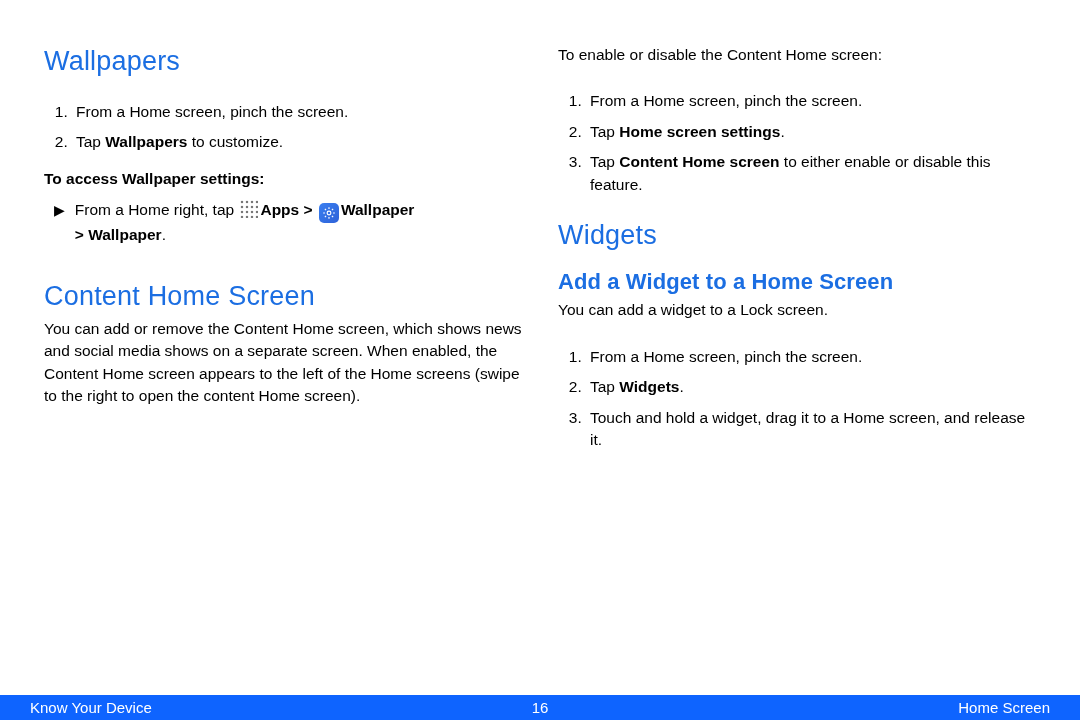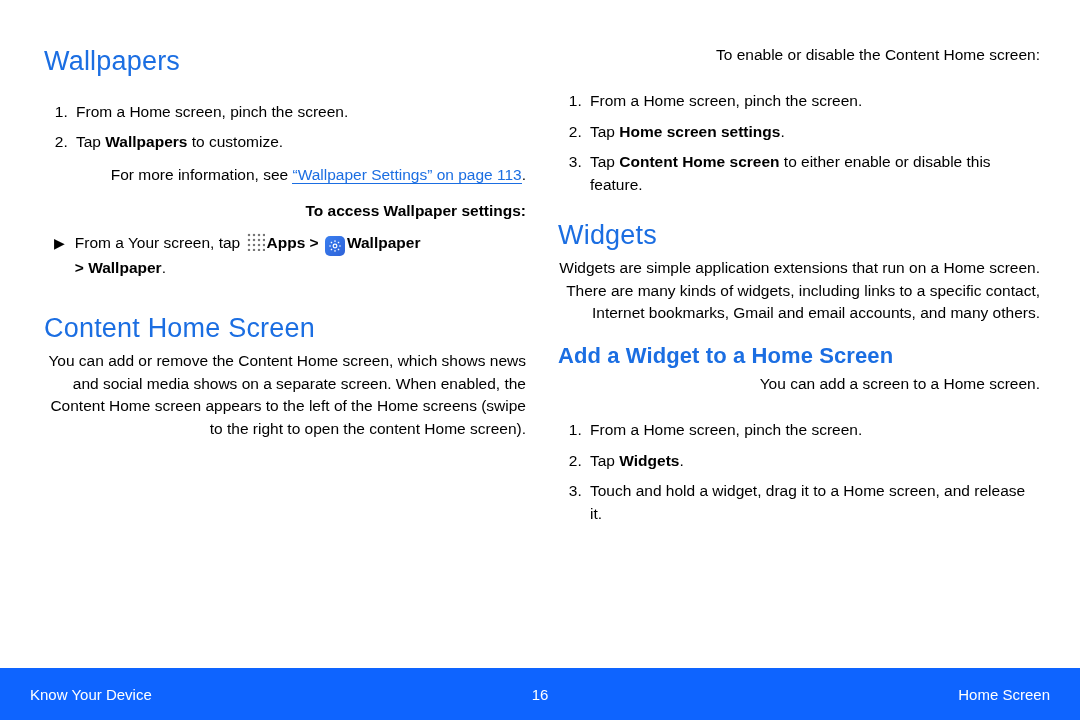--- a/index.html
+++ b/index.html
@@ -2,21 +2,21 @@
 <html><head>
   <meta charset="utf-8">
   <style>
     * { box-sizing: border-box; margin: 0; padding: 0; }
     html, body { width: 1080px; height: 720px; font-family: Arial, Helvetica, sans-serif; background: #fff; color: #000; }
     .page { position: relative; width: 1080px; height: 720px; }
     .cols { display: flex; gap: 32px; padding: 44px 40px 0 44px; }
     .col { flex: 1 1 0; min-width: 0; }
     h2.section { color: #1b6ee2; font-weight: 400; font-size: 27px; letter-spacing: 0.2px; margin-top: 2px; margin-bottom: 6px; }
     h3.sub { color: #1b6ee2; font-weight: 700; font-size: 22px; margin-top: 18px; margin-bottom: 4px; letter-spacing: 0.1px; }
-    p.body { font-size: 15.5px; line-height: 1.45; margin-bottom: 8px; text-align: right; }
+    p.body { font-size: 15.5px; line-height: 1.45; margin-bottom: 8px; }
     ol.steps { list-style: decimal; padding-left: 28px; margin-top: 24px; margin-bottom: 10px; }
     ol.steps li { font-size: 15.5px; line-height: 1.45; padding-left: 4px; margin-bottom: 8px; }
     .link { color: #1b6ee2; border-bottom: 1px solid #1b6ee2; }
     .arrow-row { display: flex; align-items: flex-start; gap: 10px; margin-left: 10px; margin-top: 4px; font-size: 15.5px; line-height: 1.5; }
     .arrow { font-size: 14px; padding-top: 2px; }
     .arrow-text { flex: 1; }
     .bold { font-weight: 700; }
     .icon-apps {
       display: inline-block; width: 18px; height: 18px; vertical-align: -3px;
       background:
@@ -39,47 +39,44 @@
       background-repeat: no-repeat;
       background-size: 4px 4px;
       margin: 0 2px 0 2px;
     }
     .icon-settings {
       display: inline-flex; width: 20px; height: 20px; border-radius: 5px;
       background: linear-gradient(135deg,#3a7ff0,#2e62d8); vertical-align: -5px;
       align-items: center; justify-content: center; margin: 0 2px;
     }
     .icon-settings svg { width: 14px; height: 14px; display:block; }
-    .footer { position: absolute; left: 0; bottom: 0; width: 100%; height: 52px;
+    .footer { position: absolute; left: 0; bottom: 0; width: 100%; height: 25px;
       background: #0e64ff; color: #fff; display: flex; align-items: center;
       justify-content: space-between; padding: 0 30px; font-size: 15px;
     }
     .footer .center { position: absolute; left: 50%; transform: translateX(-50%); }
   </style>
 </head>
 <body>
 
 <div class="page">
   <div class="cols">
     <div class="col">
       <h2 class="section">Wallpapers</h2>
       <ol class="steps">
         <li>From a Home screen, pinch the screen.</li>
         <li>
           <span>Tap </span><span class="bold">Wallpapers</span><span> to customize.</span>
         </li>
       </ol>
-      <p class="body">
-        <span>For more information, see </span><span class="link">“Wallpaper Settings” on page&nbsp;113</span><span>.</span>
-      </p>
       <p class="body" style="margin-top:14px;font-weight:bold;">To access Wallpaper settings:</p>
       <div class="arrow-row">
         <span class="arrow">▶</span>
         <span class="arrow-text">
-          <span>From a Your screen, tap </span><span class="icon-apps"></span><span class="bold">Apps</span><span class="bold"> &gt; </span><span class="icon-settings">
+          <span>From a Home right, tap </span><span class="icon-apps"></span><span class="bold">Apps</span><span class="bold"> &gt; </span><span class="icon-settings">
               <svg viewBox="0 0 24 24">
                 <g fill="none" stroke="#fff" stroke-width="2">
                   <circle cx="12" cy="12" r="3.2"></circle>
                   <path d="M12 2v3M12 19v3M2 12h3M19 12h3M4.9 4.9l2.1 2.1M17 17l2.1 2.1M19.1 4.9 17 7M7 17l-2.1 2.1"></path>
                 </g>
               </svg>
             </span><span class="bold">Wallpaper</span><br><span class="bold">&gt; </span><span class="bold">Wallpaper</span><span>.</span>
         </span>
       </div>
 
@@ -93,24 +90,23 @@
         <li>From a Home screen, pinch the screen.</li>
         <li>
           <span>Tap </span><span class="bold">Home screen settings</span><span>.</span>
         </li>
         <li>
           <span>Tap </span><span class="bold">Content Home screen</span><span> to either enable or disable this feature.</span>
         </li>
       </ol>
 
       <h2 class="section" style="margin-top:24px;">Widgets</h2>
-      <p class="body">Widgets are simple application extensions that run on a Home screen. There are many kinds of widgets, including links to a specific contact, Internet bookmarks, Gmail and email accounts, and many others.</p>
 
       <h3 class="sub">Add a Widget to a Home Screen</h3>
-      <p class="body">You can add a screen to a Home screen.</p>
+      <p class="body">You can add a widget to a Lock screen.</p>
       <ol class="steps">
         <li>From a Home screen, pinch the screen.</li>
         <li>
           <span>Tap </span><span class="bold">Widgets</span><span>.</span>
         </li>
         <li>Touch and hold a widget, drag it to a Home screen, and release it.</li>
       </ol>
     </div>
   </div>
 

